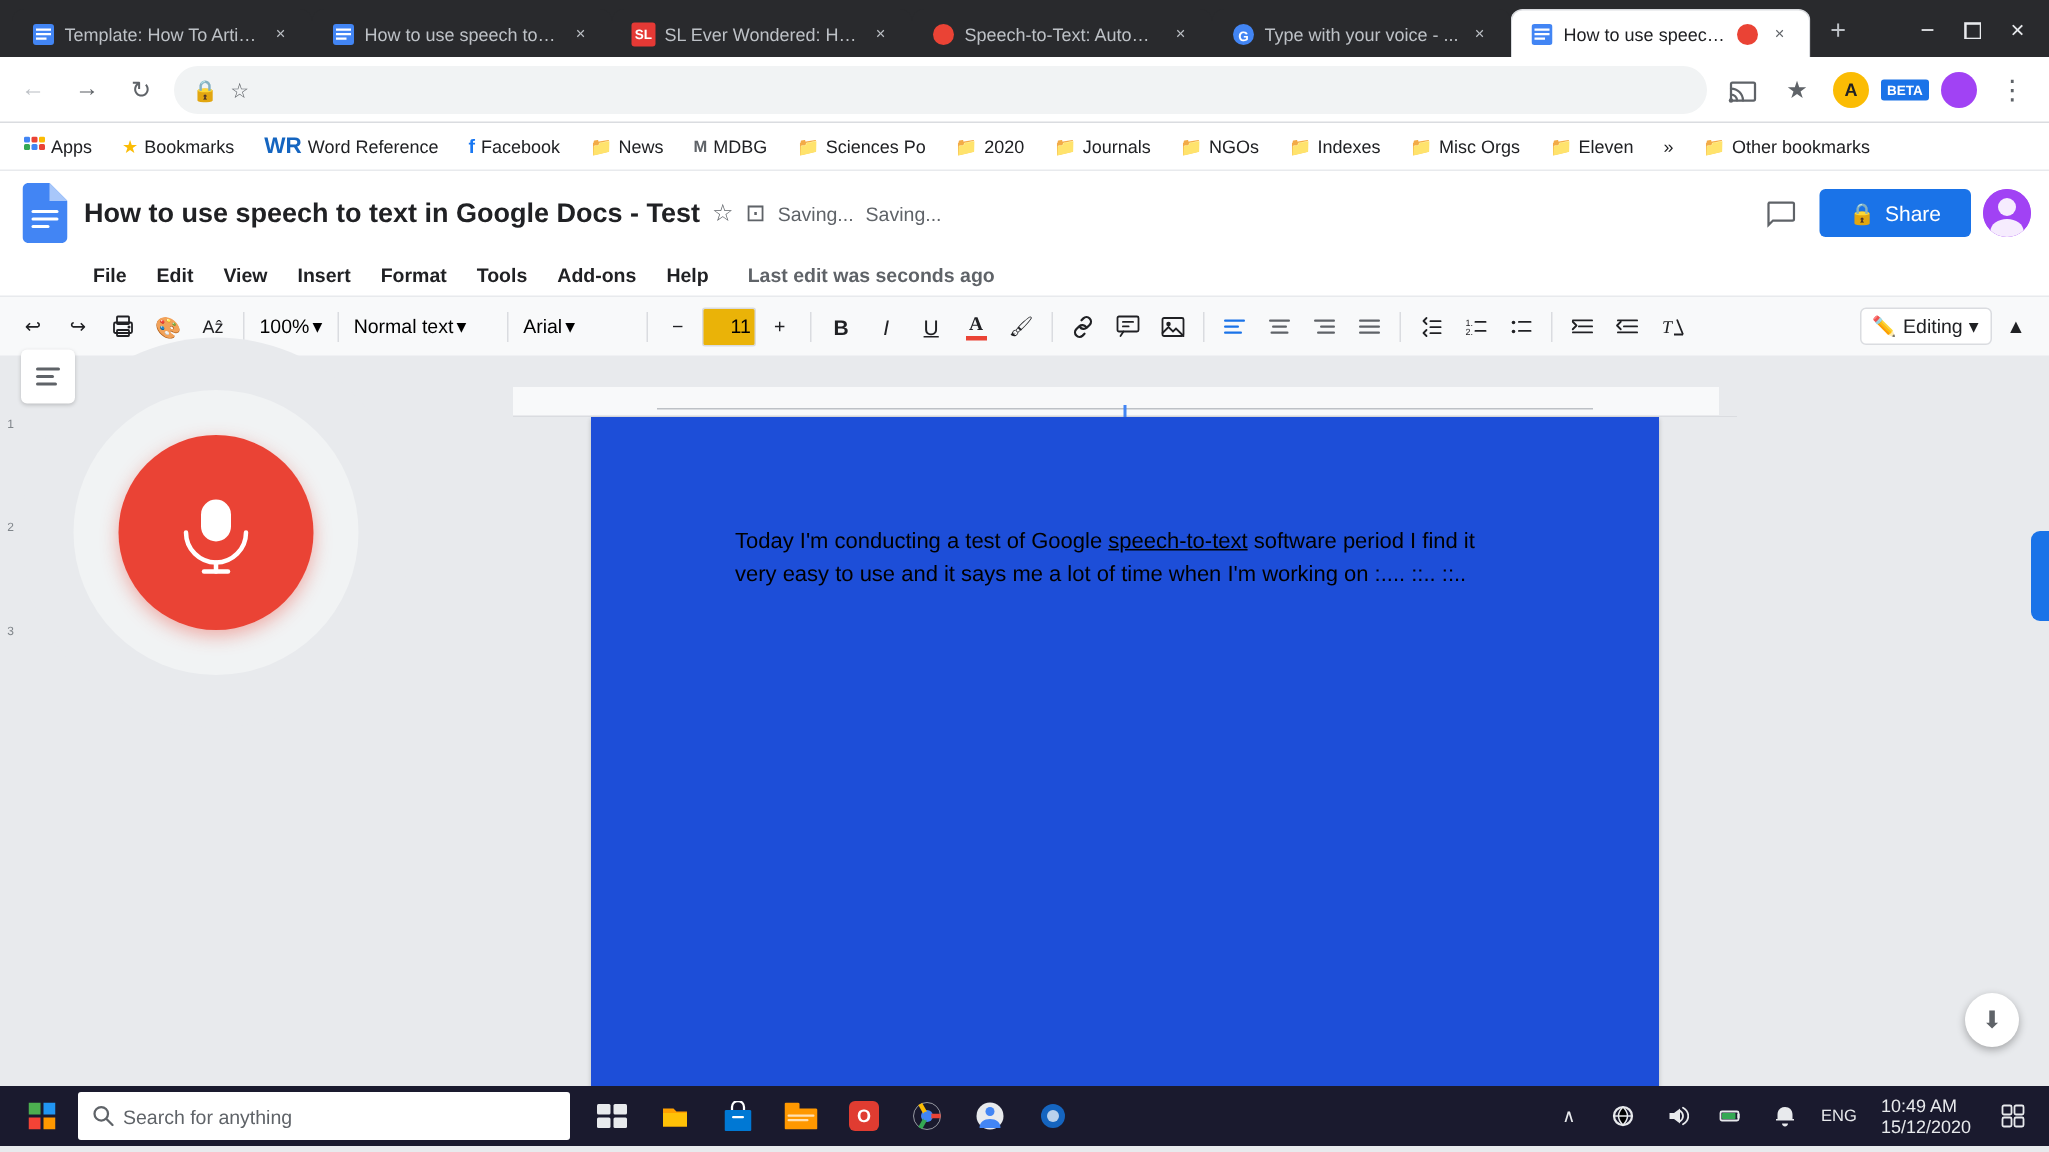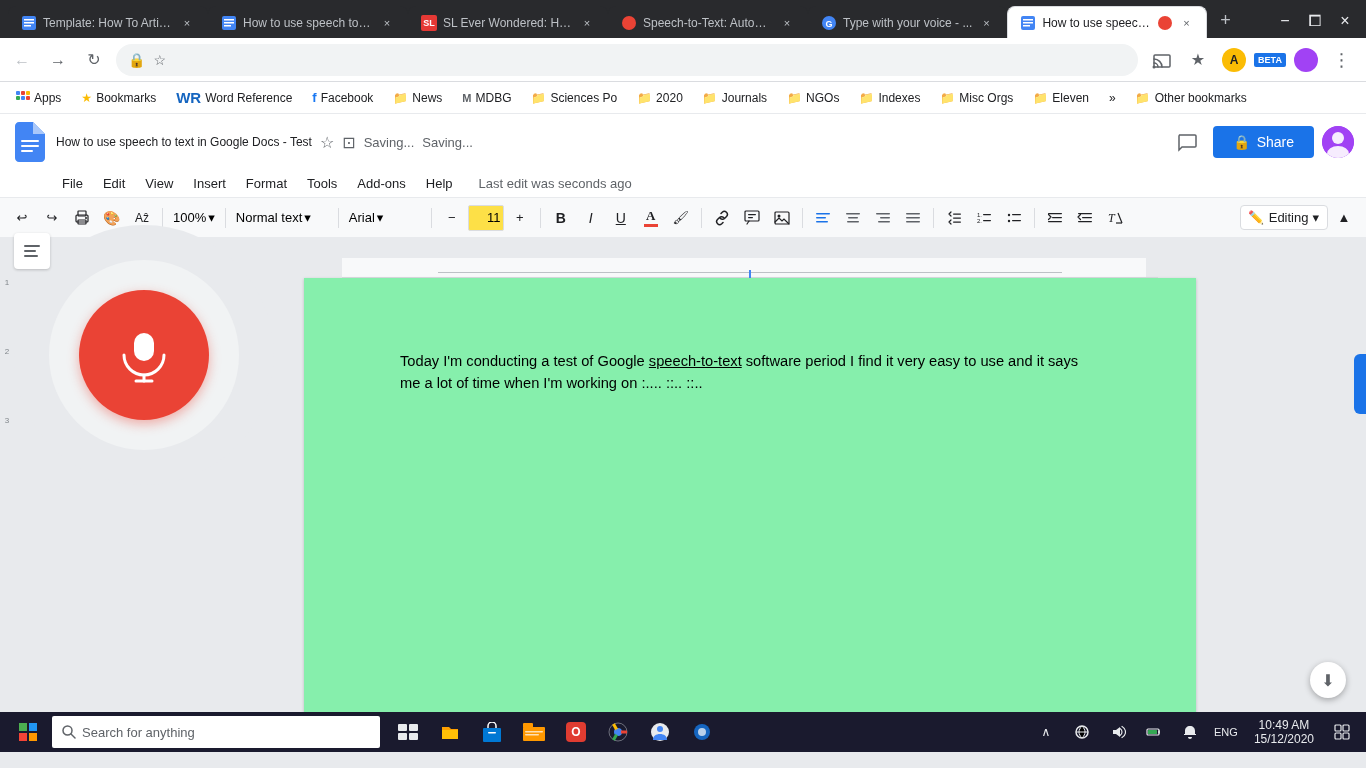--- a/index.html
+++ b/index.html
@@ -29,58 +29,58 @@
     .nav-icon-btn { width: 32px; height: 32px; border-radius: 50%; display: flex; align-items: center; justify-content: center; cursor: pointer; color: #5f6368; }
 
     
     .bookmarks-bar { background: #ffffff; height: 32px; display: flex; align-items: center; padding: 0 8px; gap: 4px; border-bottom: 1px solid #e8eaed; overflow: hidden; }
     .bookmark-item { display: flex; align-items: center; gap: 4px; padding: 4px 8px; border-radius: 4px; cursor: pointer; font-size: 12px; color: #202124; white-space: nowrap; }
 
     
     .docs-app-bar { background: #ffffff; height: 56px; display: flex; align-items: center; padding: 0 12px; gap: 8px; }
     .docs-logo { width: 36px; height: 36px; display: flex; align-items: center; justify-content: center; flex-shrink: 0; }
     .docs-title-area { flex: 1; display: flex; flex-direction: column; }
-    .docs-title { font-size: 12px; color: #202124; font-weight: 400; }
+    .docs-title { font-size: 18px; color: #202124; font-weight: 700; }
     .docs-app-actions { display: flex; align-items: center; gap: 8px; }
     .share-btn { background: #1a73e8; color: white; border: none; border-radius: 4px; padding: 8px 20px; font-size: 14px; cursor: pointer; display: flex; align-items: center; gap: 6px; font-weight: 500; }
     .avatar { width: 32px; height: 32px; border-radius: 50%; background: #a142f4; display: flex; align-items: center; justify-content: center; color: white; font-size: 14px; overflow: hidden; }
     .comment-icon-btn { width: 36px; height: 36px; border-radius: 50%; display: flex; align-items: center; justify-content: center; cursor: pointer; }
 
     
-    .docs-menu { background: #ffffff; height: 28px; display: flex; align-items: center; padding: 0 12px 0 52px; border-bottom: 1px solid #e8eaed; }
+    .docs-menu { background: #ffffff; height: 28px; display: flex; align-items: center; padding: 0 12px 0 52px; border-bottom: 1px solid #e8eaed; font-weight: bold; }
     .menu-item { padding: 4px 10px; border-radius: 4px; font-size: 13px; color: #202124; cursor: pointer; }
     .saving-indicator { margin-left: 16px; font-size: 13px; color: #5f6368; display: flex; align-items: center; gap: 4px; }
 
     
     .docs-toolbar { background: #f8f9fa; height: 40px; display: flex; align-items: center; padding: 0 8px; gap: 2px; border-bottom: 1px solid #e8eaed; }
     .toolbar-btn { height: 28px; min-width: 28px; display: flex; align-items: center; justify-content: center; border-radius: 2px; cursor: pointer; color: #202124; font-size: 13px; padding: 0 4px; }
     .toolbar-divider { width: 1px; height: 20px; background: #dadce0; margin: 0 4px; }
     .toolbar-select { height: 26px; border: none; background: transparent; font-size: 13px; cursor: pointer; display: flex; align-items: center; gap: 2px; border-radius: 2px; padding: 0 4px; }
-    .toolbar-font-size { width: 36px; height: 26px; border: 1px solid #dadce0; border-radius: 2px; text-align: center; font-size: 13px; background: #fde047; padding-left: 16px; }
-    .doc-page { background: #86efac; width: 892px; min-height: 460px; box-shadow: 0 1px 3px rgba(0,0,0,0.2); padding: 72px 96px; position: relative; margin: 0 auto; }
+    .toolbar-font-size { width: 36px; height: 26px; border: 1px solid #dadce0; border-radius: 2px; text-align: center; font-size: 13px; background: #eab308; padding-left: 16px; }
+    .doc-page { background: #1d4ed8; width: 712px; min-height: 460px; box-shadow: 0 1px 3px rgba(0,0,0,0.2); padding: 72px 96px; position: relative; margin: 0 auto; }
     .doc-content { font-size: 11pt; font-family: Arial, sans-serif; line-height: 1.5; color: #000; }
     .underline { text-decoration: underline; }
     .mic-button { width: 120px; height: 120px; background: #ea4335; border-radius: 50%; display: flex; align-items: center; justify-content: center; cursor: pointer; box-shadow: 0 4px 12px rgba(234,67,53,0.4); }
 
     
     .outline-btn { position: absolute; left: 20px; top: 20px; width: 36px; height: 36px; background: white; border-radius: 4px; display: flex; align-items: center; justify-content: center; box-shadow: 0 1px 3px rgba(0,0,0,0.2); cursor: pointer; z-index: 101; }
 
     
     .editing-mode { display: flex; align-items: center; gap: 4px; padding: 4px 8px; border-radius: 4px; font-size: 13px; color: #202124; cursor: pointer; border: 1px solid #dadce0; background: white; }
 
     
-    .taskbar { background: #1a1a2e; height: 40px; display: flex; align-items: center; padding: 0 8px; gap: 0; position: absolute; bottom: 16px; left: 0; right: 0; }
+    .taskbar { background: #1a1a2e; height: 40px; display: flex; align-items: center; padding: 0 8px; gap: 0; position: absolute; bottom: 4px; left: 0; right: 0; }
     .start-btn { width: 40px; height: 40px; display: flex; align-items: center; justify-content: center; cursor: pointer; }
     .search-bar { flex: 1; max-width: 400px; height: 32px; background: white; border-radius: 2px; display: flex; align-items: center; padding: 0 10px; gap: 6px; margin-left: 4px; }
     .taskbar-items { display: flex; align-items: center; gap: 2px; margin-left: 8px; }
     .taskbar-item { width: 40px; height: 40px; display: flex; align-items: center; justify-content: center; cursor: pointer; }
     .taskbar-spacer { flex: 1; }
     .taskbar-tray { display: flex; align-items: center; gap: 4px; }
     .tray-item { width: 32px; height: 40px; display: flex; align-items: center; justify-content: center; cursor: pointer; color: #e8eaed; }
-    .clock-area { display: flex; flex-direction: column; align-items: center; color: #e8eaed; font-size: 12px; padding: 0 8px; }
+    .clock-area { display: flex; flex-direction: column; align-items: flex-start; color: #e8eaed; font-size: 12px; padding: 0 8px; }
 
     
     .side-ruler { width: 14px; background: #e8eaed; display: flex; flex-direction: column; align-items: center; font-size: 8px; color: #80868b; padding-top: 40px; gap: 60px; }
 
     
     .fmt-bold { font-weight: bold; }
     .fmt-italic { font-style: italic; }
 
     .doc-outer { display: flex; flex-direction: column; flex: 1; overflow: hidden; }
     .doc-body { display: flex; flex: 1; overflow: hidden; background: #e8eaed; }

